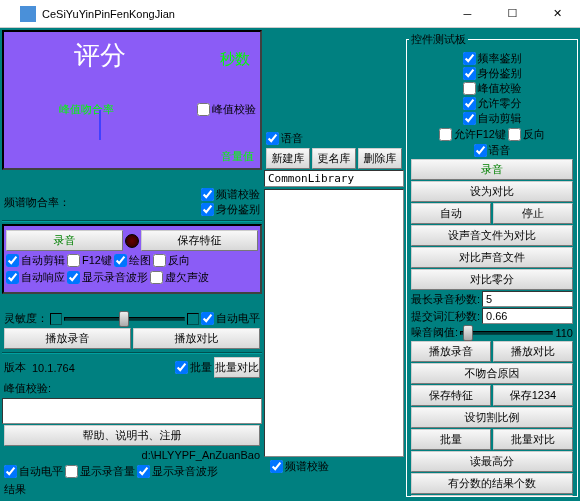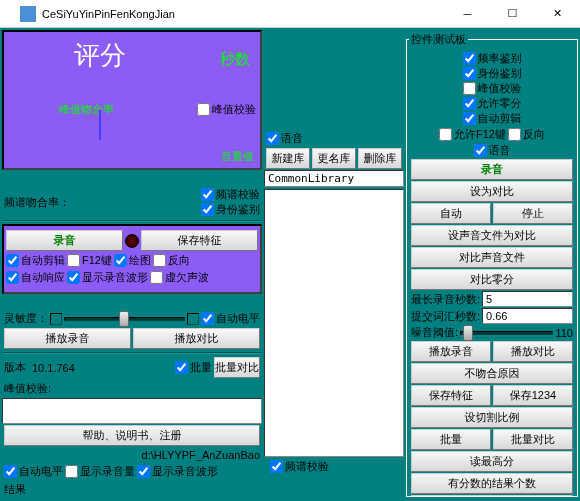--- a/index.html
+++ b/index.html
@@ -19,21 +19,21 @@
 .score-label{font-size:26px;color:#fff;font-family:KaiTi,serif;position:absolute;left:70px;top:6px}
 .sec-label{font-size:15px;color:#00ff00;font-family:KaiTi,serif;position:absolute;right:10px;top:18px}
 .peak-label{color:#00ff00;position:absolute;left:55px;top:70px}
 .vol-label{color:#00ff00;position:absolute;right:6px;bottom:4px}
 .vline{position:absolute;left:95px;top:78px;width:2px;height:30px;background:#4040ff}
 .row{display:flex;align-items:center;gap:2px;padding:1px 2px}
 .cb{display:flex;align-items:center;white-space:nowrap}
 .cb input{margin-right:2px}
 .cb label{color:#000}
 .btn{background:linear-gradient(#f8f8f8,#d8d8d8);border:1px outset #ccc;border-radius:1px;padding:2px 0;text-align:center;white-space:nowrap;cursor:pointer;min-height:18px;display:flex;align-items:center;justify-content:center}
-.btn.green{color:#008000;font-weight:bold}
+.btn.green{color:#008000;font-weight:normal}
 .fld{background:#fff;border:1px inset #888;padding:1px 3px;color:#000}
 .txt{color:#000}
 .txt.white{color:#fff}
 fieldset{border:1px solid #fff;padding:2px;margin:2px 0}
 legend{color:#000;padding:0 2px}
 .hr{border-top:1px solid #005050;border-bottom:1px solid #00a0a0;margin:2px 0}
 .rec-dot{width:14px;height:14px;background:radial-gradient(#600,#200);border-radius:50%;border:1px solid #000}
 .slider-track{height:4px;background:#003838;border:1px inset #004848;flex:1;position:relative;min-width:40px}
 .slider-thumb{position:absolute;width:10px;height:16px;background:linear-gradient(#eee,#aaa);border:1px solid #666;border-radius:2px;top:-7px}
 .white-area{background:#fff;border:1px inset #888;flex:1}

